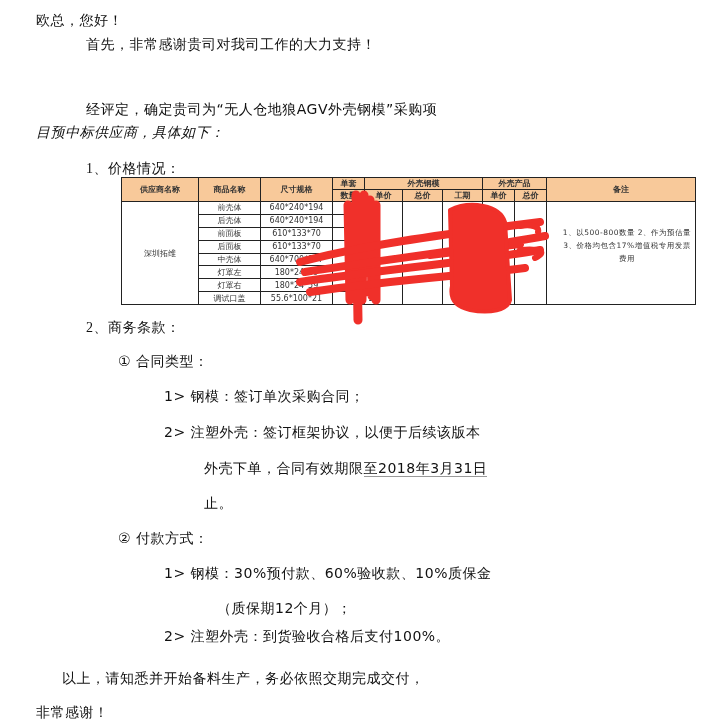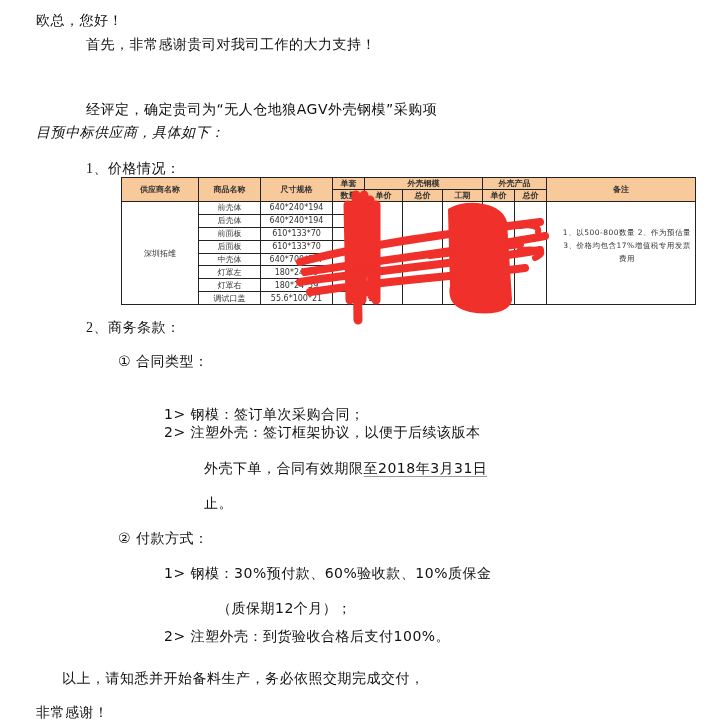--- a/index.html
+++ b/index.html
@@ -122,21 +122,21 @@
       <path d="M300 262 C360 246, 430 236, 540 222 M305 272 C380 260, 470 250, 545 236 M300 282 C380 270, 470 262, 540 250 M310 292 C390 280, 460 276, 525 268 M430 255 L520 244" stroke-width="8"></path>
       <path d="M450 210 C470 200, 500 205, 505 222 L510 300 C508 310, 490 314, 470 310 C452 306, 450 296, 452 286 Z" fill="#f0302a" stroke-width="4"></path>
       <path d="M520 226 C530 224, 540 226, 538 232 M520 250 C540 248, 548 252, 535 258" stroke-width="6"></path>
     </g>
   </svg>
 
   <div class="line" style="left:86px;top:313px;">
     <span class="serif">2、</span><span>商务条款：</span>
   </div>
   <div class="line" style="left:118px;top:347px;">① 合同类型：</div>
-  <div class="line" style="left:164px;top:400px;text-align:right;">1&gt; 钢模：签订单次采购合同；</div>
+  <div class="line" style="left:164px;top:382px;text-align:right;">1&gt; 钢模：签订单次采购合同；</div>
   <div class="line" style="left:164px;top:418px;">2&gt; 注塑外壳：签订框架协议，以便于后续该版本</div>
   <div class="line" style="left:204px;top:454px;">
     <span>外壳下单，合同有效期限</span><span class="underline">至2018年3月31日</span>
   </div>
   <div class="line" style="left:204px;top:489px;">止。</div>
 
   <div class="line" style="left:118px;top:524px;text-align:center;">② 付款方式：</div>
   <div class="line" style="left:164px;top:559px;">1&gt; 钢模：30%预付款、60%验收款、10%质保金</div>
   <div class="line" style="left:217px;top:594px;">（质保期12个月）；</div>
   <div class="line" style="left:164px;top:622px;">2&gt; 注塑外壳：到货验收合格后支付100%。</div>

